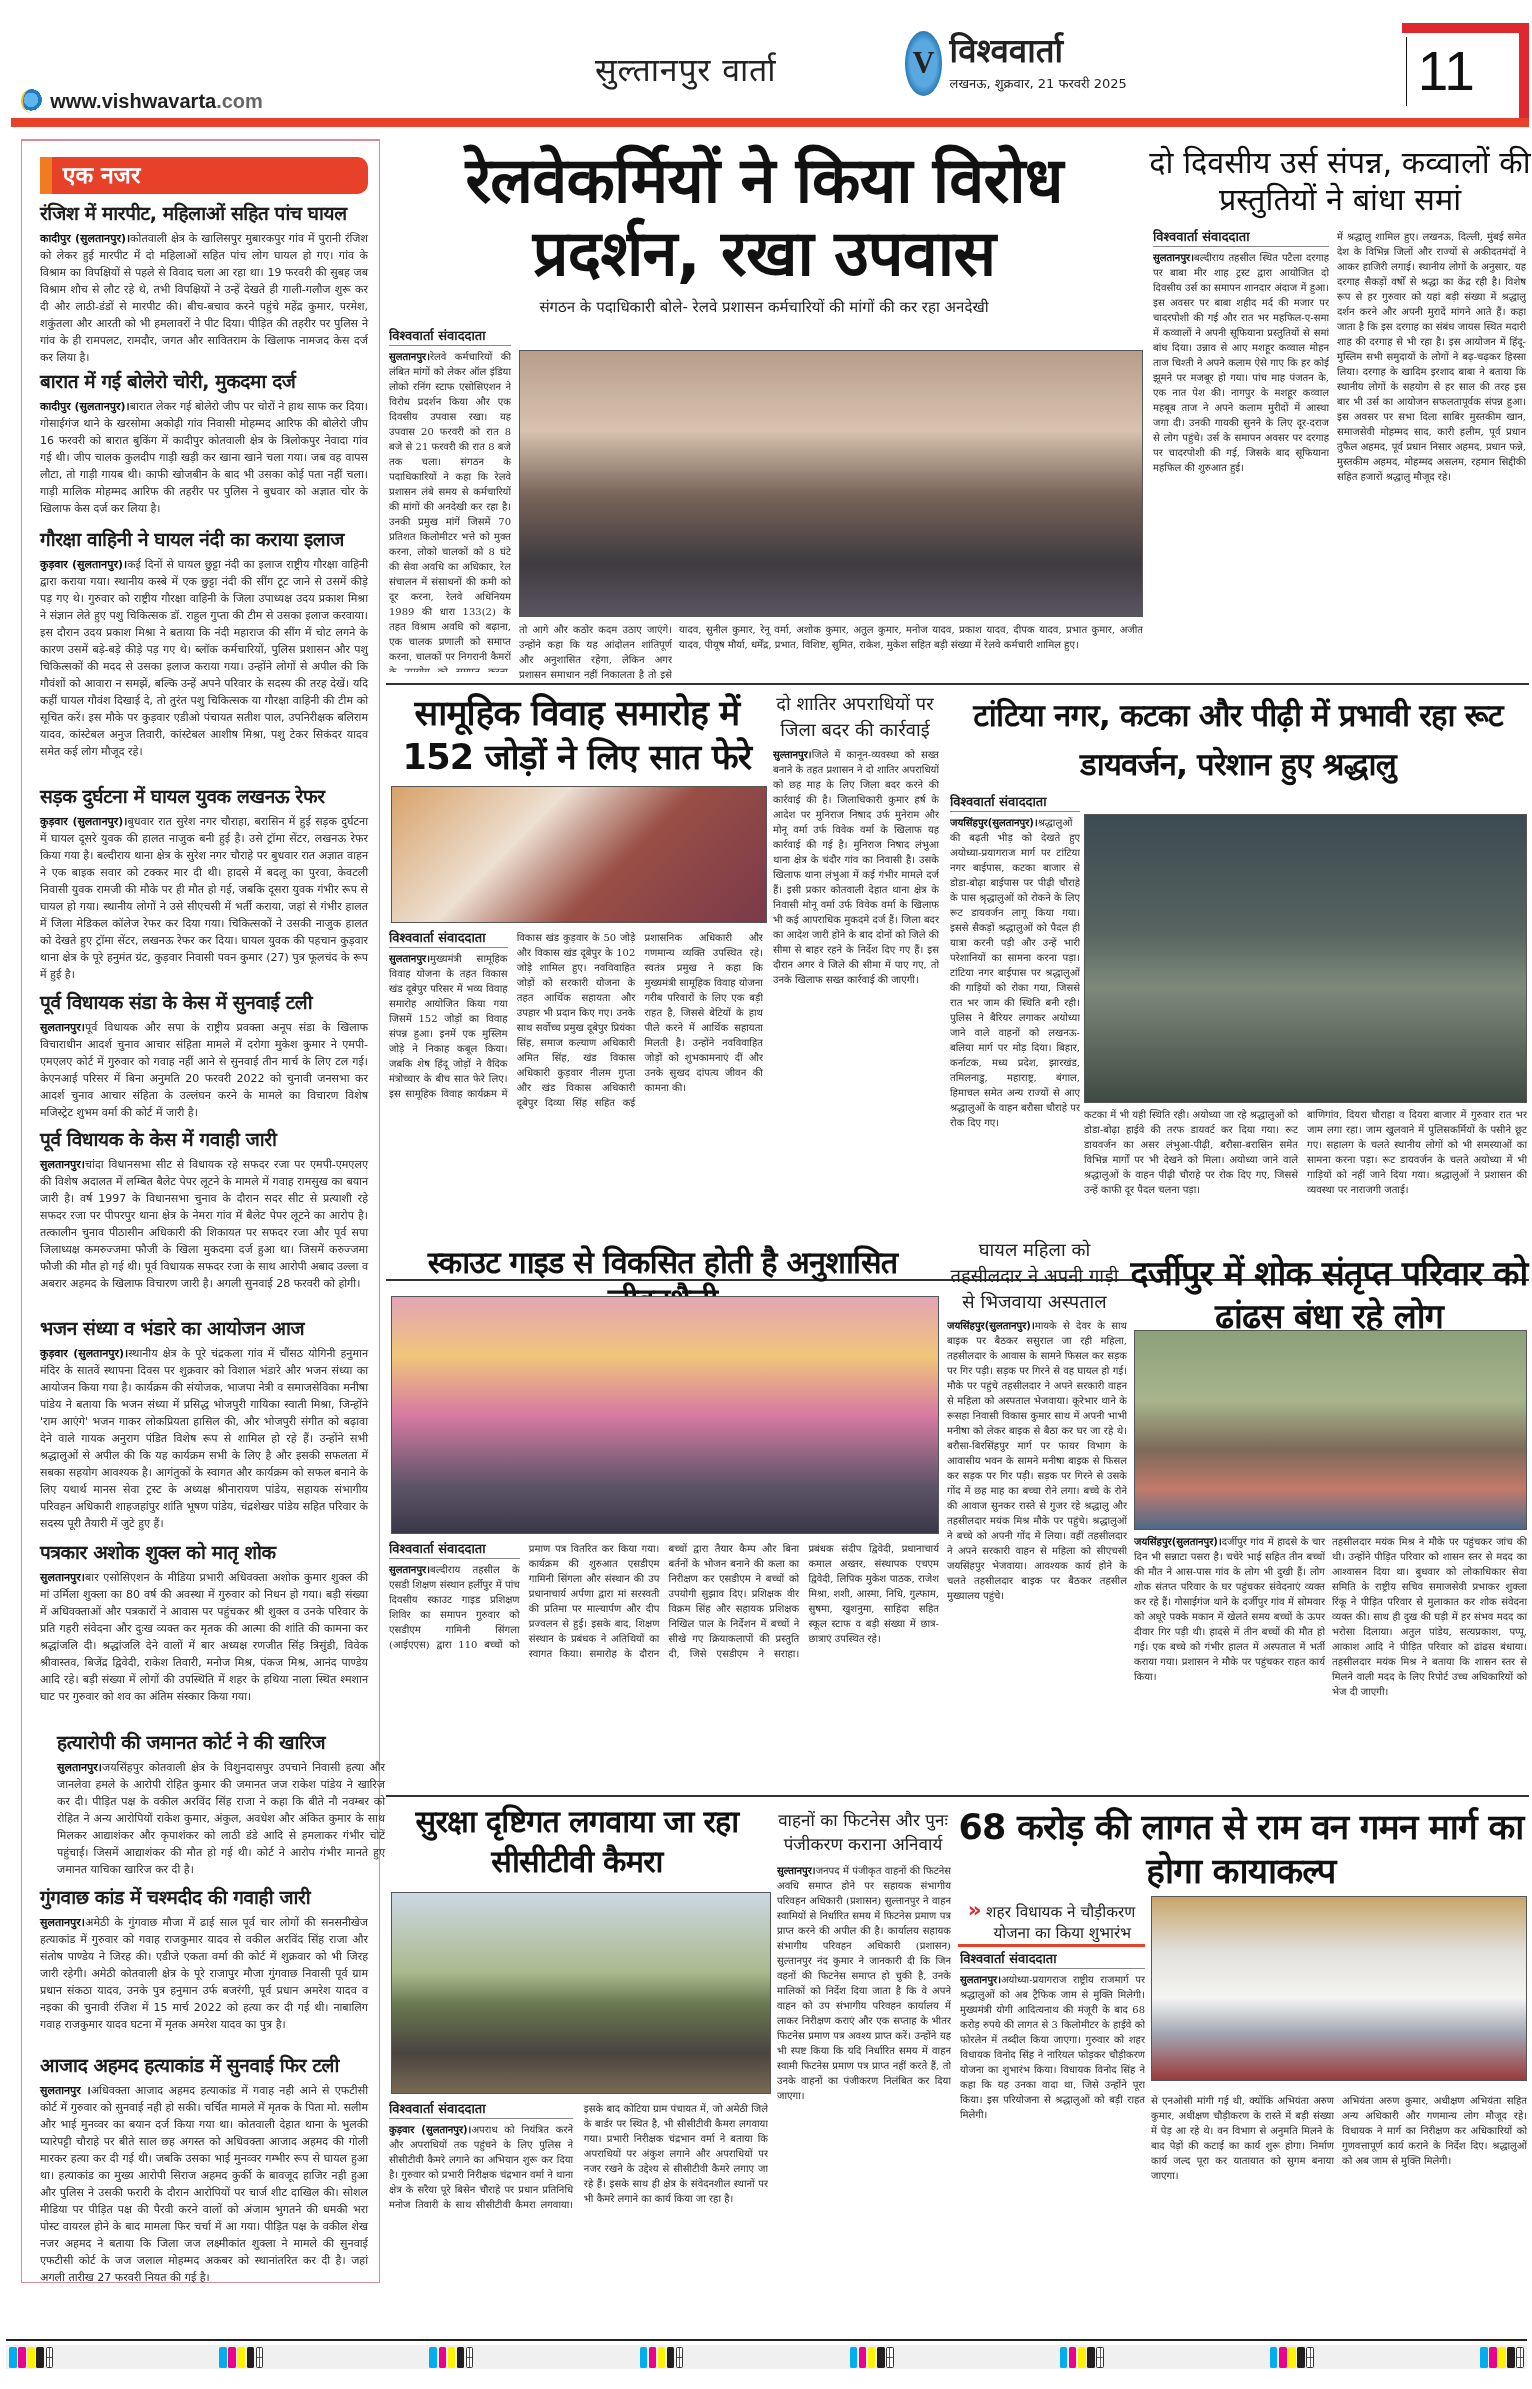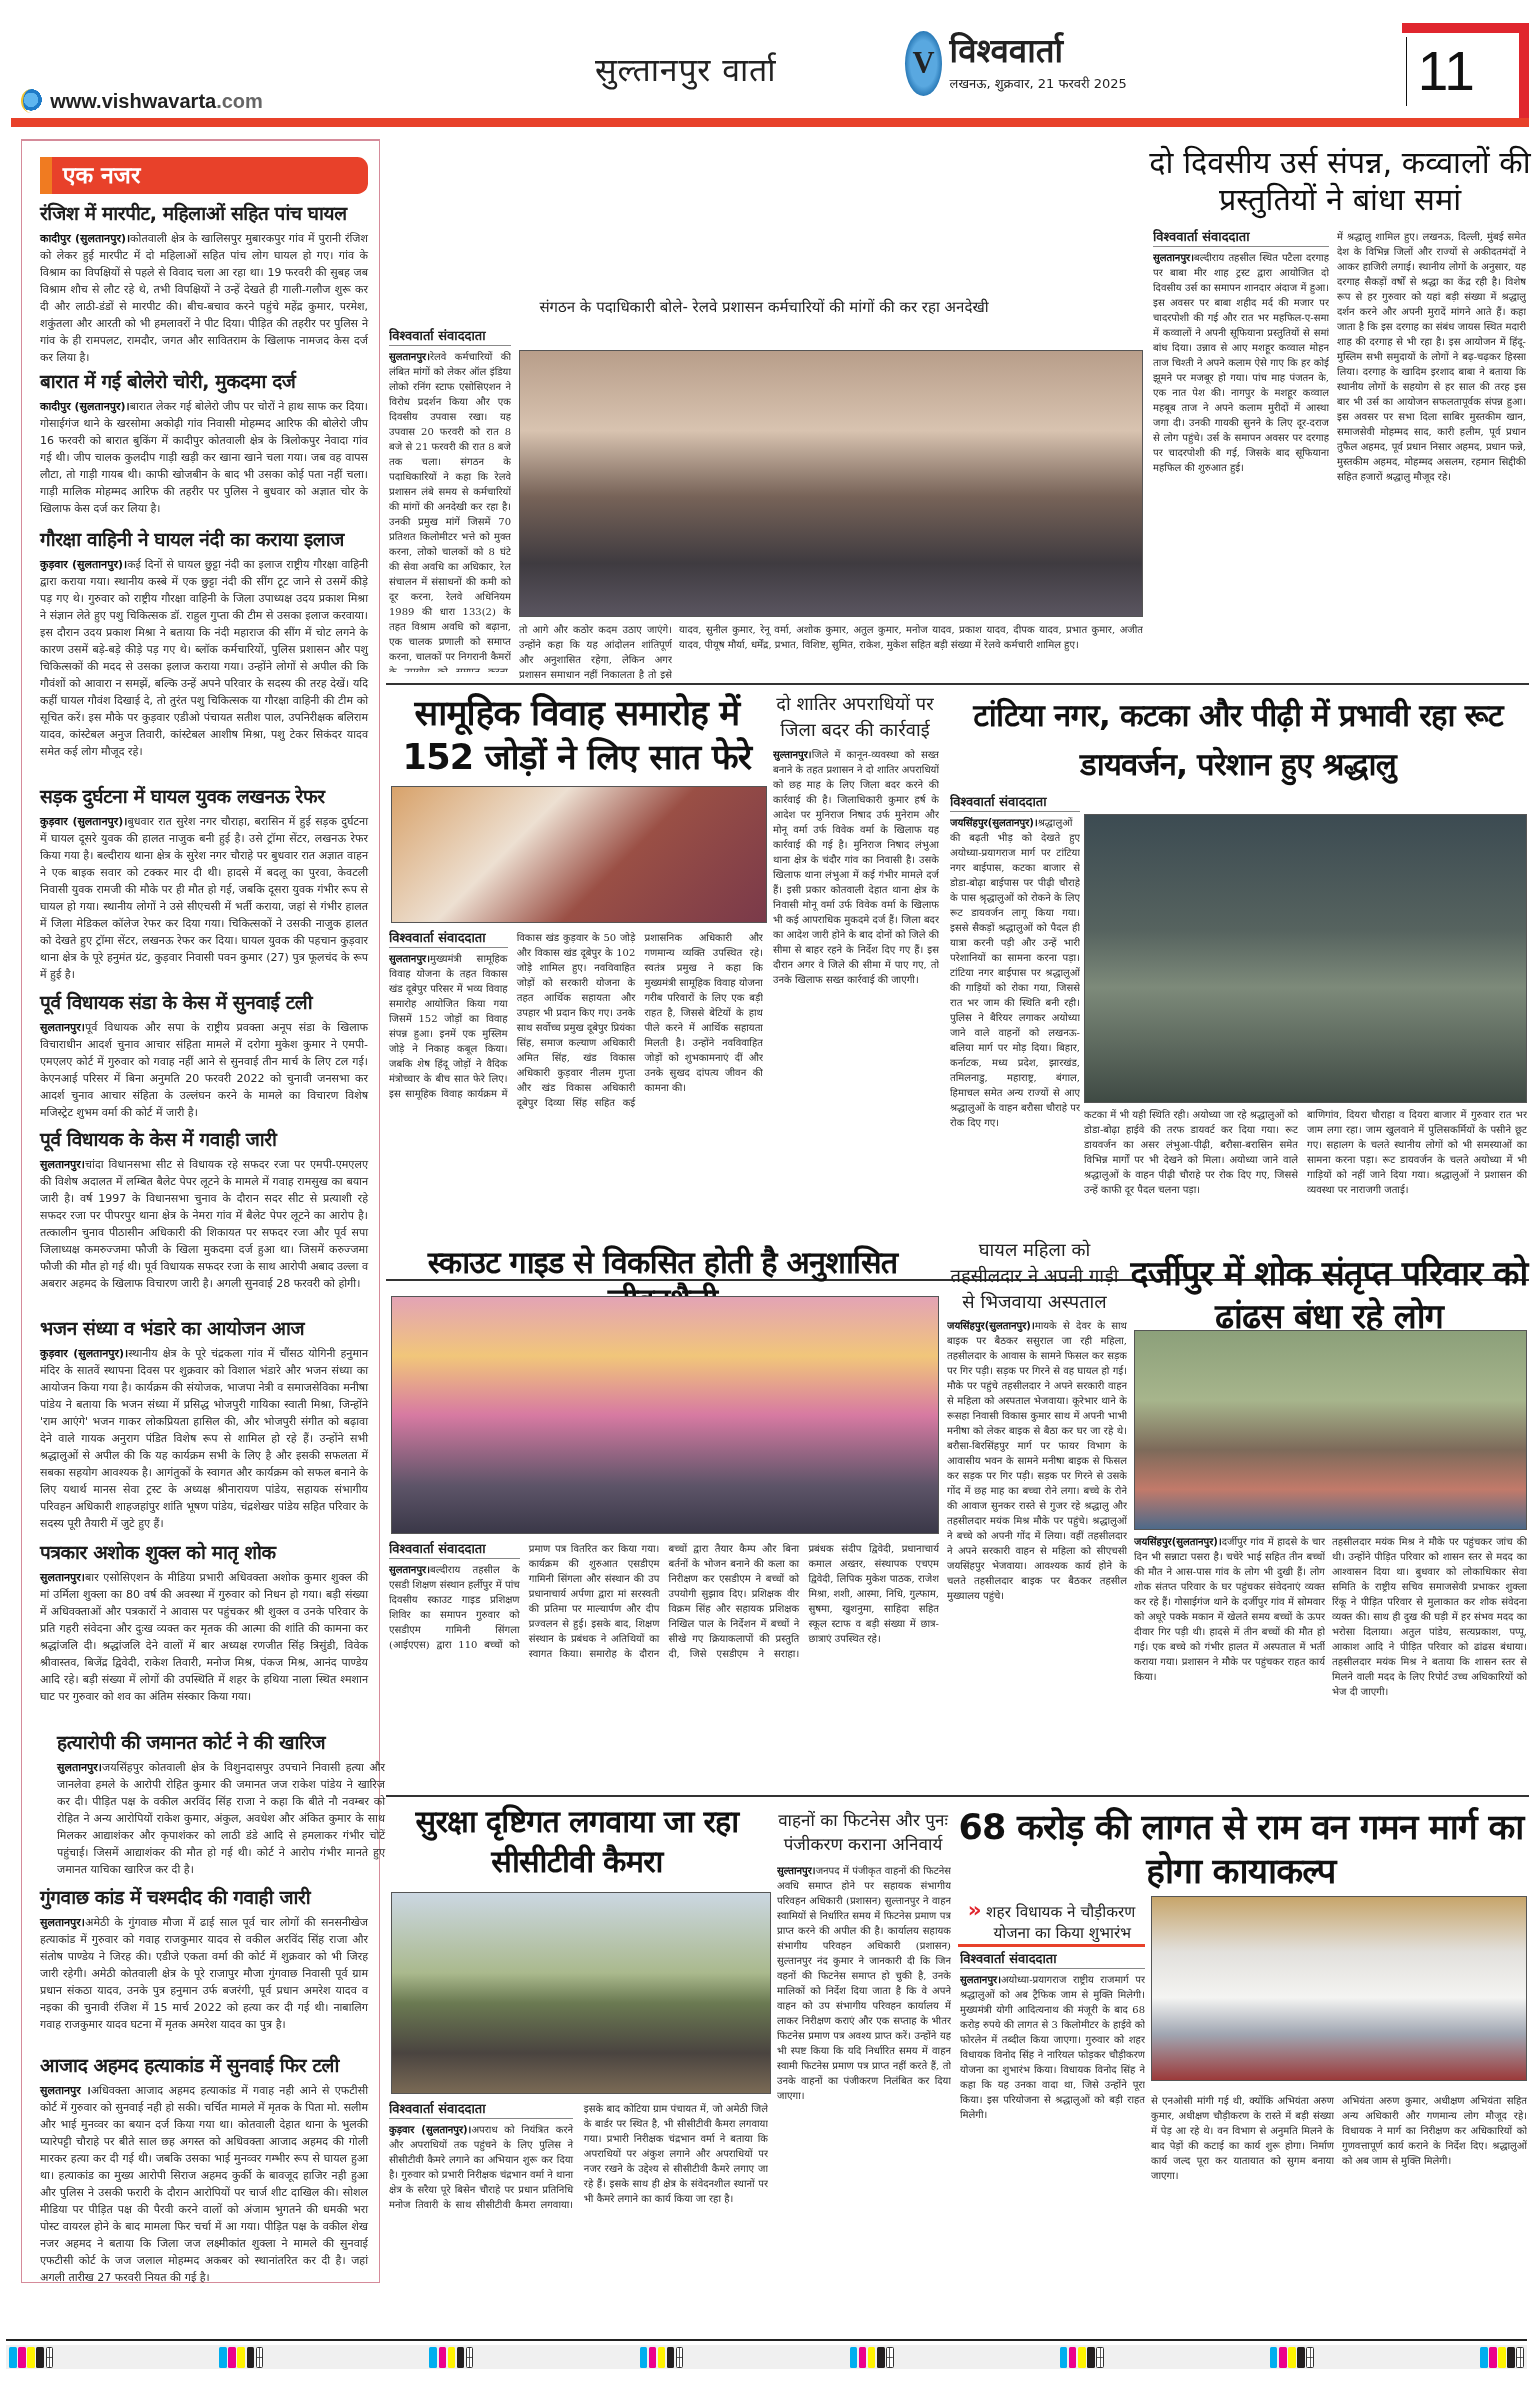--- a/index.html
+++ b/index.html
@@ -110,20 +110,22 @@
 <div class="brief" style="top:1886px;">
   <h3>गुंगवाछ कांड में चश्मदीद की गवाही जारी</h3>
   <p><b>सुलतानपुर।</b><span>अमेठी के गुंगवाछ मौजा में ढाई साल पूर्व चार लोगों की सनसनीखेज हत्याकांड में गुरुवार को गवाह राजकुमार यादव से वकील अरविंद सिंह राजा और संतोष पाण्डेय ने जिरह की। एडीजे एकता वर्मा की कोर्ट में शुक्रवार को भी जिरह जारी रहेगी। अमेठी कोतवाली क्षेत्र के पूरे राजापुर मौजा गुंगवाछ निवासी पूर्व ग्राम प्रधान संकठा यादव, उनके पुत्र हनुमान उर्फ बजरंगी, पूर्व प्रधान अमरेश यादव व नइका की चुनावी रंजिश में 15 मार्च 2022 को हत्या कर दी गई थी। नाबालिग गवाह राजकुमार यादव घटना में मृतक अमरेश यादव का पुत्र है।</span></p>
 </div>
 <div class="brief" style="top:2054px;">
   <h3>आजाद अहमद हत्याकांड में सुनवाई फिर टली</h3>
   <p><b>सुलतानपुर ।</b><span>अधिवक्ता आजाद अहमद हत्याकांड में गवाह नही आने से एफटीसी कोर्ट में गुरुवार को सुनवाई नही हो सकी। चर्चित मामले में मृतक के पिता मो. सलीम और भाई मुनव्वर का बयान दर्ज किया गया था। कोतवाली देहात थाना के भुलकी प्यारेपट्टी चौराहे पर बीते साल छह अगस्त को अधिवक्ता आजाद अहमद की गोली मारकर हत्या कर दी गई थी। जबकि उसका भाई मुनव्वर गम्भीर रूप से घायल हुआ था। हत्याकांड का मुख्य आरोपी सिराज अहमद कुर्की के बावजूद हाजिर नही हुआ और पुलिस ने उसकी फरारी के दौरान आरोपियों पर चार्ज शीट दाखिल की। सोशल मीडिया पर पीड़ित पक्ष की पैरवी करने वालों को अंजाम भुगतने की धमकी भरा पोस्ट वायरल होने के बाद मामला फिर चर्चा में आ गया। पीड़ित पक्ष के वकील शेख नजर अहमद ने बताया कि जिला जज लक्ष्मीकांत शुक्ला ने मामले की सुनवाई एफटीसी कोर्ट के जज जलाल मोहम्मद अकबर को स्थानांतरित कर दी है। जहां अगली तारीख 27 फरवरी नियत की गई है।</span></p>
 </div>
 
 <div class="hl" style="left:386px; top:144px; width:756px; font-size:63px; line-height:73px;">
+  <div>रेलवेकर्मियों ने किया विरोध</div>
+  <div>प्रदर्शन, रखा उपवास</div>
 </div>
 <div class="sub" style="left:386px; top:296px; width:756px; font-size:15px;">संगठन के पदाधिकारी बोले- रेलवे प्रशासन कर्मचारियों की मांगों की कर रहा अनदेखी</div>
 <div class="col" style="left:389px; top:328px; width:122px; height:344px;">
   <span class="byline">विश्ववार्ता संवाददाता</span>
   <b>सुलतानपुर।</b><span>रेलवे कर्मचारियों की लंबित मांगों को लेकर ऑल इंडिया लोको रनिंग स्टाफ एसोसिएशन ने विरोध प्रदर्शन किया और एक दिवसीय उपवास रखा। यह उपवास 20 फरवरी को रात 8 बजे से 21 फरवरी की रात 8 बजे तक चला। संगठन के पदाधिकारियों ने कहा कि रेलवे प्रशासन लंबे समय से कर्मचारियों की मांगों की अनदेखी कर रहा है। उनकी प्रमुख मांगें जिसमें 70 प्रतिशत किलोमीटर भत्ते को मुक्त करना, लोको चालकों को 8 घंटे की सेवा अवधि का अधिकार, रेल संचालन में संसाधनों की कमी को दूर करना, रेलवे अधिनियम 1989 की धारा 133(2) के तहत विश्राम अवधि को बढ़ाना, एक चालक प्रणाली को समाप्त करना, चालकों पर निगरानी कैमरों के उपयोग को समाप्त करना, पुरानी पेंशन योजना बहाल करना आदि हैं। संगठन ने मांग न पूरी होने पर आंदोलन तेज करने की चेतावनी दी है। संगठन के सचिव एसी मौर्य ने कहा कि यदि मांगों पर शीघ्र विचार नहीं किया गया,</span>
 </div>
 <div class="photo" style="left:519px; top:350px; width:624px; height:267px; background: linear-gradient(180deg,#b89e8a 0%,#d8c3b0 30%,#776358 55%,#3f3b40 80%,#5a5560 100%);"></div>
 <div class="col" style="left:519px; top:622px; width:153px; height:57px;">तो आगे और कठोर कदम उठाए जाएंगे। उन्होंने कहा कि यह आंदोलन शांतिपूर्ण और अनुशासित रहेगा, लेकिन अगर प्रशासन समाधान नहीं निकालता है तो इसे और व्यापक किया जाएगा। इस उपवास में बृजेश यादव, सहायक लोको पायलट संदीप यादव,</div>
 <div class="col" style="left:679px; top:622px; width:464px; height:57px;">यादव, सुनील कुमार, रेनू वर्मा, अशोक कुमार, अतुल कुमार, मनोज यादव, प्रकाश यादव, दीपक यादव, प्रभात कुमार, अजीत यादव, पीयूष मौर्या, धर्मेंद्र, प्रभात, विशिष्ट, सुमित, राकेश, मुकेश सहित बड़ी संख्या में रेलवे कर्मचारी शामिल हुए।</div>
 

